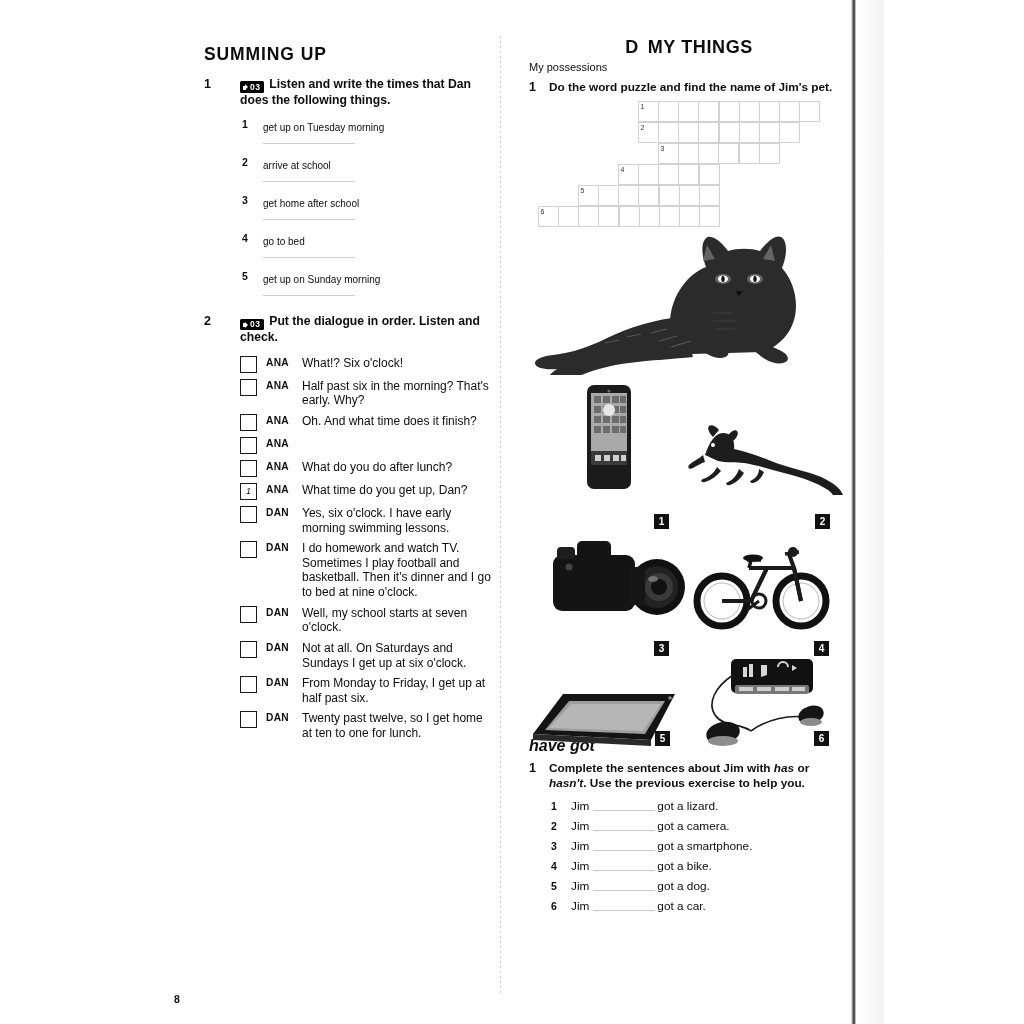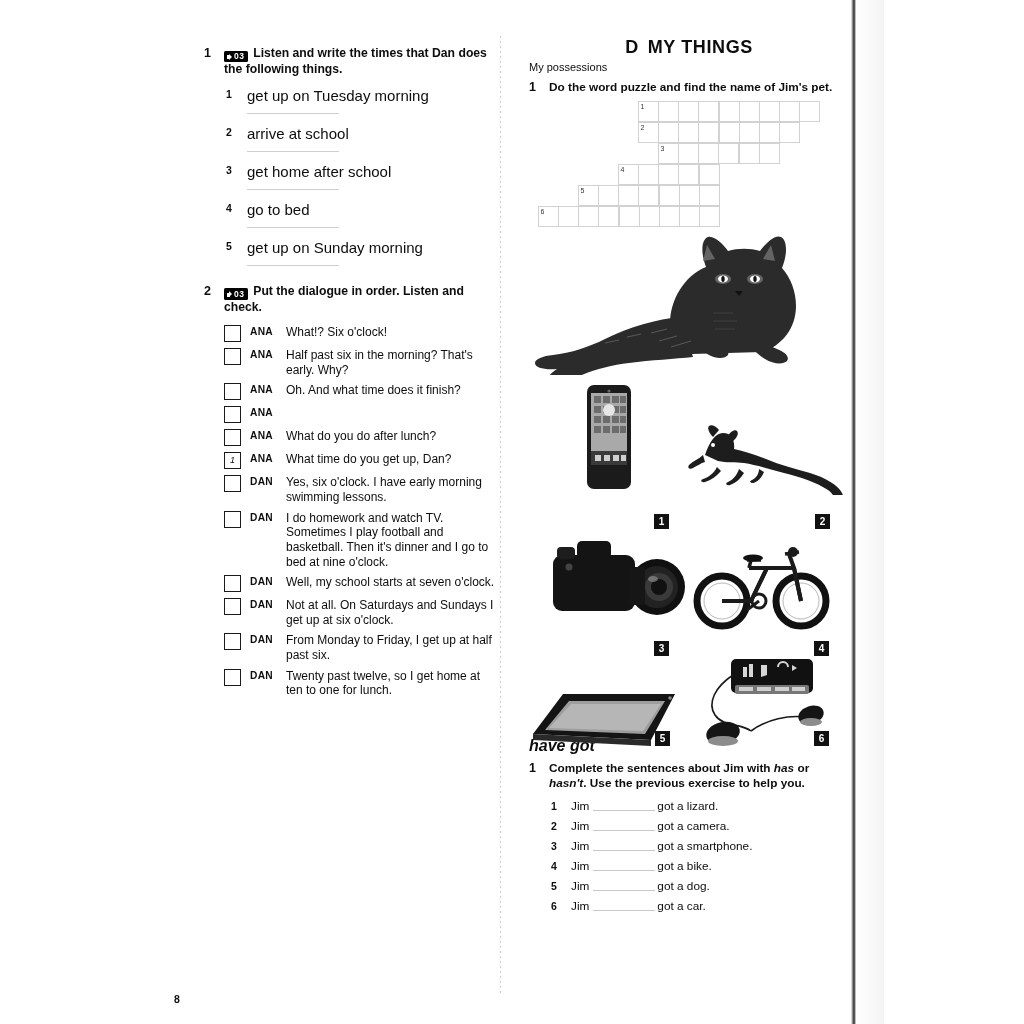--- a/index.html
+++ b/index.html
@@ -35,21 +35,21 @@
   
   .left-col{position:absolute;left:204px;top:46px;width:292px;}
   h1.section-title{
     font-size:17.5px;font-weight:bold;letter-spacing:.9px;
     margin:0 0 13px 0;line-height:1;
   }
   .ex{position:relative;margin-bottom:6px;}
   .ex-num{
     position:absolute;left:0;top:0;font-weight:bold;font-size:12.5px;
   }
-  .ex-body{margin-left:20px;}
+  .ex-body{margin-left:36px;}
   .ex-instr{
     font-weight:bold;font-size:12.2px;line-height:1.28;margin:0;
   }
   .audio-badge{
     display:inline-block;vertical-align:-2px;
     background:#000;color:#fff;
     font-size:8.5px;font-weight:bold;
     padding:1.5px 4px 1.5px 3px;
     border-radius:1.5px;letter-spacing:.4px;
     margin-right:5px;
@@ -64,21 +64,21 @@
   }
   .audio-badge .spk:after{
     content:"";position:absolute;left:2px;top:-0.5px;
     border-left:3px solid #fff;border-top:3.5px solid transparent;border-bottom:3.5px solid transparent;
   }
 
   
   .answer-list{list-style:none;margin:9px 0 0 0;padding:0;}
   .answer-list li{position:relative;padding-left:23px;margin-bottom:11px;}
   .answer-list .n{position:absolute;left:2px;top:1px;font-size:10.5px;font-weight:bold;}
-  .answer-list .txt{font-size:15px;line-height:1.2;}
+  .answer-list .txt{font-size:10px;line-height:1.2;}
   .rule{
     margin-top:8px;margin-left:0px;width:92px;height:1px;
     background:#cfcfcf;
   }
 
   
   .dialogue{margin:9px 0 0 0;padding:0;list-style:none;}
   .dlg-row{display:flex;align-items:flex-start;margin-bottom:5px;}
   .dlg-box{
     flex:0 0 auto;width:15px;height:15px;border:1.1px solid #1a1a1a;
@@ -144,20 +144,21 @@
 <body>
 
 <div class="page">
 
   <div class="page-edge-soft"></div>
   <div class="page-edge"></div>
   <div class="col-divider"></div>
 
   <div class="left-col">
 
+    <h1 class="section-title">SUMMING UP</h1>
 
     <div class="ex">
       <div class="ex-num">1</div>
       <div class="ex-body">
         <p class="ex-instr">
           <span class="audio-badge"><span class="spk"></span><span>03</span></span><span>Listen and write the times that Dan does the following things.</span>
         </p>
         <ul class="answer-list">
           <li>
             <span class="n">1</span>

